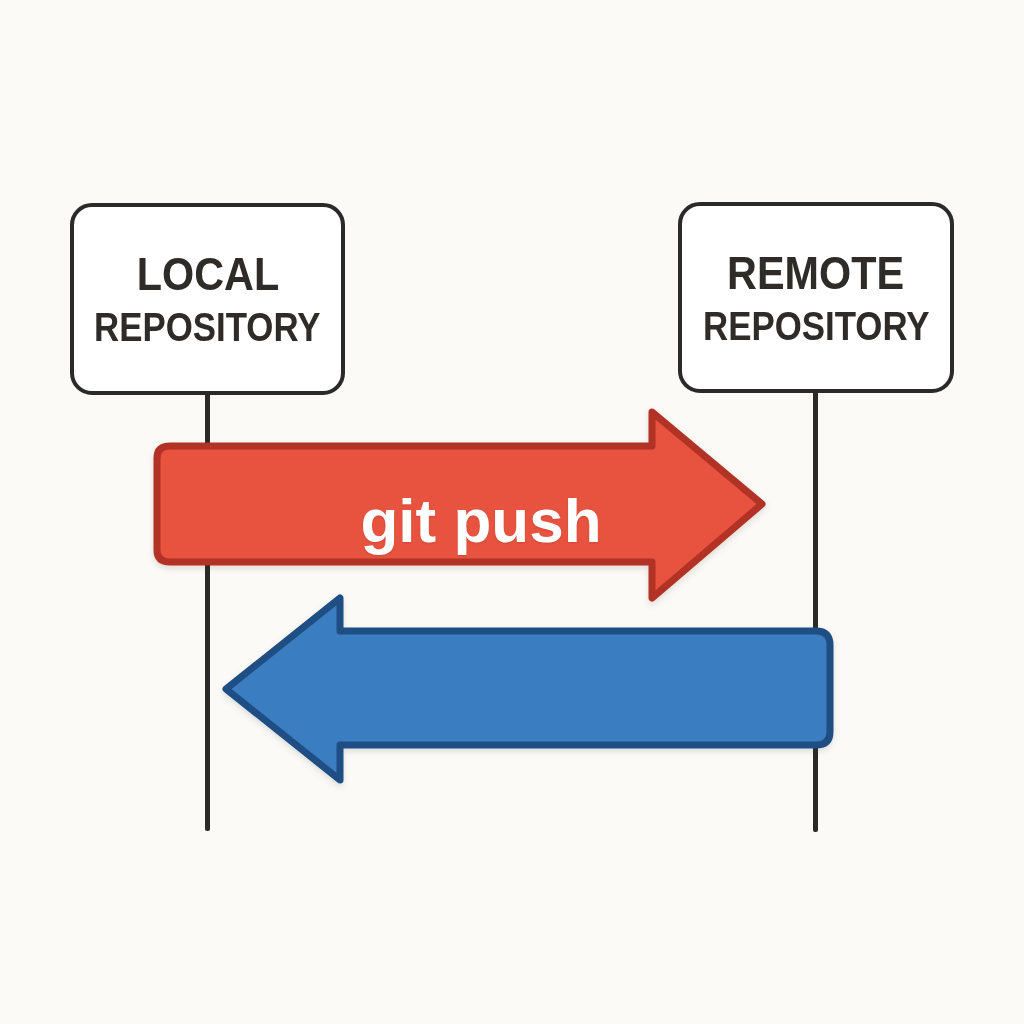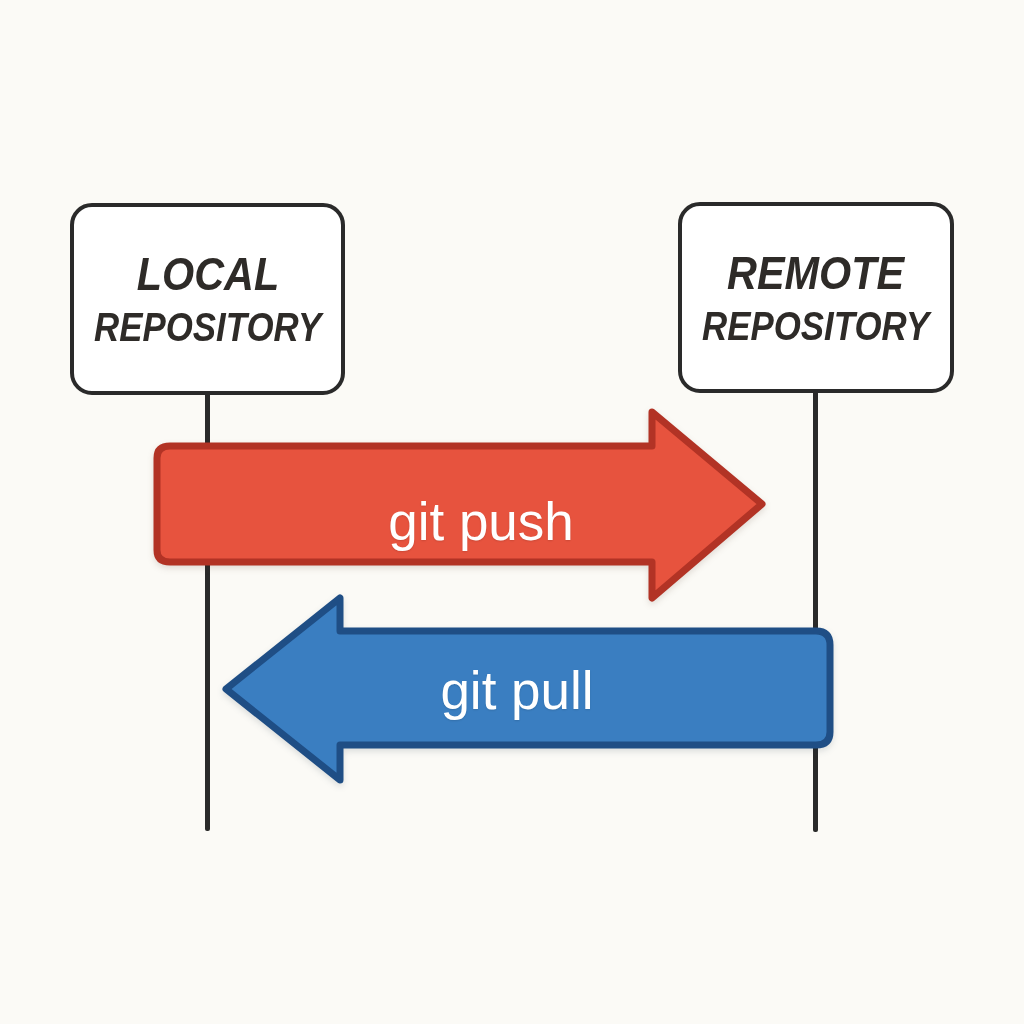--- a/index.html
+++ b/index.html
@@ -29,21 +29,20 @@
   .repo-box{
     position:absolute;
     box-sizing:border-box;
     background:var(--box-fill);
     border:4px solid var(--box-border);
     border-radius:22px;
     display:flex;flex-direction:column;
     align-items:center;justify-content:center;
     gap:10px;
     z-index:4;
-    font-style:italic;
   }
   .repo-box.local{left:70px;top:203px;width:275px;height:192px;}
   .repo-box.remote{left:678px;top:202px;width:276px;height:191px;text-align:center;}
   .repo-line1{
     display:inline-block;
     font-size:47px;font-weight:700;line-height:1;
     color:var(--node-text);
     transform:scaleX(0.88);
     white-space:nowrap;
   }
@@ -81,21 +80,21 @@
     fill:var(--pull-fill);
     stroke:var(--pull-stroke);
     stroke-width:7;
     stroke-linejoin:round;
     filter:drop-shadow(0 3px 3px rgba(30,50,70,.14));
   }
   
   .arrow-label{
     position:absolute;
     transform:translate(-50%,-50%);
-    font-size:53px;font-weight:400;line-height:1;
+    font-size:62px;font-weight:700;line-height:1;
     color:var(--label-text);
     white-space:nowrap;
     z-index:3;
     text-shadow:0 1px 2px rgba(0,0,0,0.12);
     letter-spacing:0;
   }
   .arrow-label.push{left:481px;top:521px;}
   .arrow-label.pull{left:517px;top:690px;}
 </style>
 </head>
@@ -117,15 +116,14 @@
   <div class="lifeline remote"></div>
 
   <svg class="arrow-layer" viewBox="0 0 1024 1024" aria-hidden="true">
     <path class="arrow-push" d="M 170 446 L 652 446 L 652 412 L 762 504 L 652 598 L 652 562 L 170 562
              Q 157 562 157 550 L 157 458 Q 157 446 170 446 Z"></path>
     <path class="arrow-pull" d="M 226 689 L 340 598 L 340 631 L 816 631 Q 830 631 830 645 L 830 732
              Q 830 745 816 745 L 340 745 L 340 780 Z"></path>
   </svg>
 
   <div class="arrow-label push">git push</div>
-  <div class="arrow-label pull">git pull</div>
 
 </div>
 
 </body></html>

